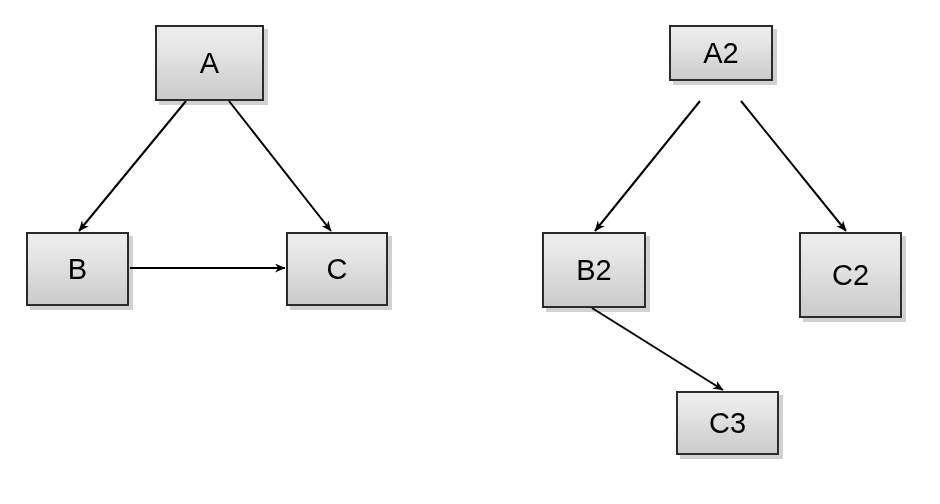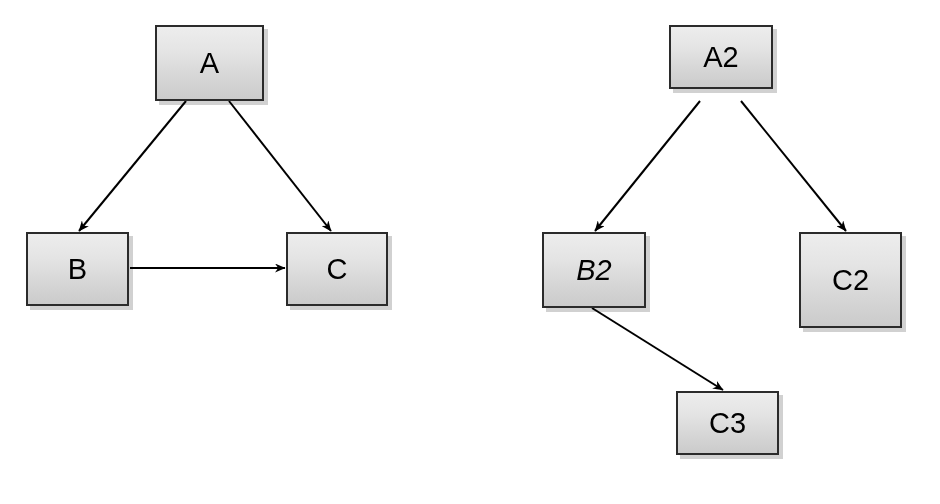--- a/index.html
+++ b/index.html
@@ -69,26 +69,26 @@
 
   <div class="node" style="left: 155px; top: 25px; width: 109px; height: 76px;">
     <span class="node-label">A</span>
   </div>
   <div class="node" style="left: 26px; top: 232px; width: 103px; height: 74px;">
     <span class="node-label">B</span>
   </div>
   <div class="node" style="left: 286px; top: 232px; width: 102px; height: 74px;">
     <span class="node-label">C</span>
   </div>
-  <div class="node" style="left: 669px; top: 25px; width: 104px; height: 64px; text-align: right;">
+  <div class="node" style="left: 669px; top: 25px; width: 104px; height: 56px; text-align: right;">
     <span class="node-label">A2</span>
   </div>
-  <div class="node" style="left: 542px; top: 232px; width: 104px; height: 76px; font-style: italic;">
+  <div class="node" style="left: 542px; top: 232px; width: 104px; height: 76px;">
     <span class="node-label">B2</span>
   </div>
-  <div class="node" style="left: 799px; top: 232px; width: 103px; height: 96px;">
+  <div class="node" style="left: 799px; top: 232px; width: 103px; height: 86px;">
     <span class="node-label">C2</span>
   </div>
   <div class="node" style="left: 676px; top: 391px; width: 103px; height: 64px;">
     <span class="node-label">C3</span>
   </div>
 
 </div>
 
 </body></html>

